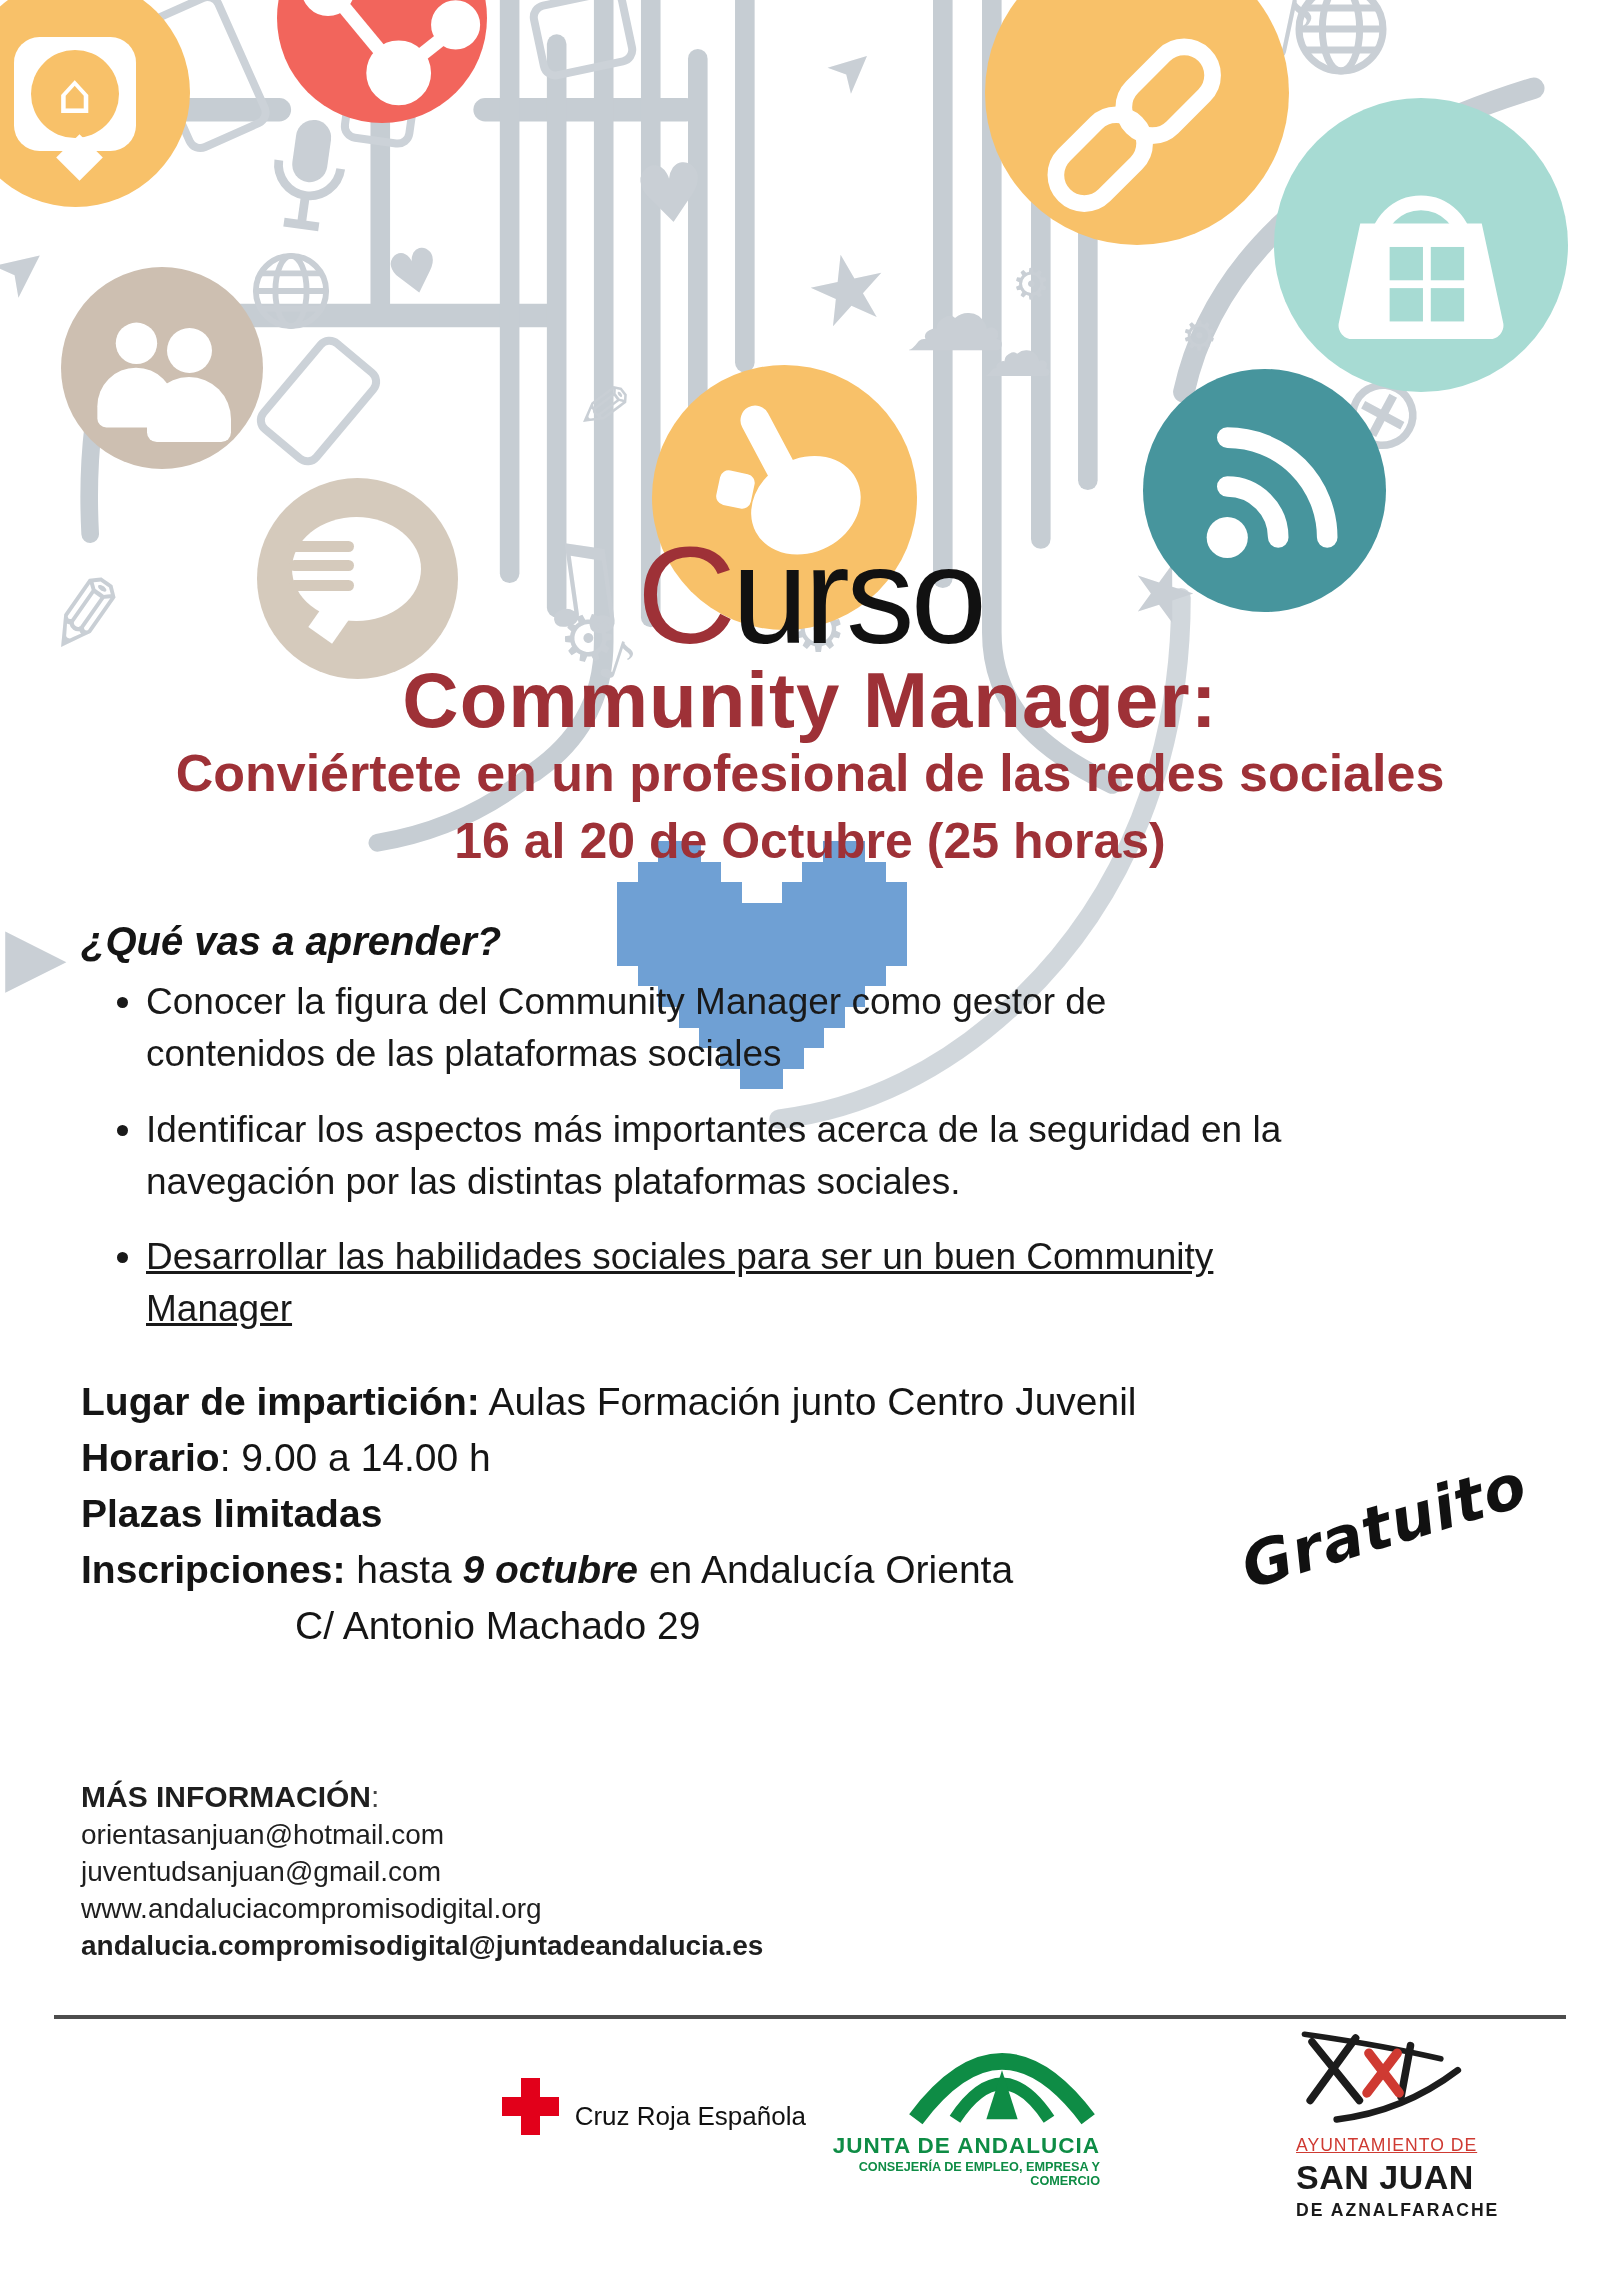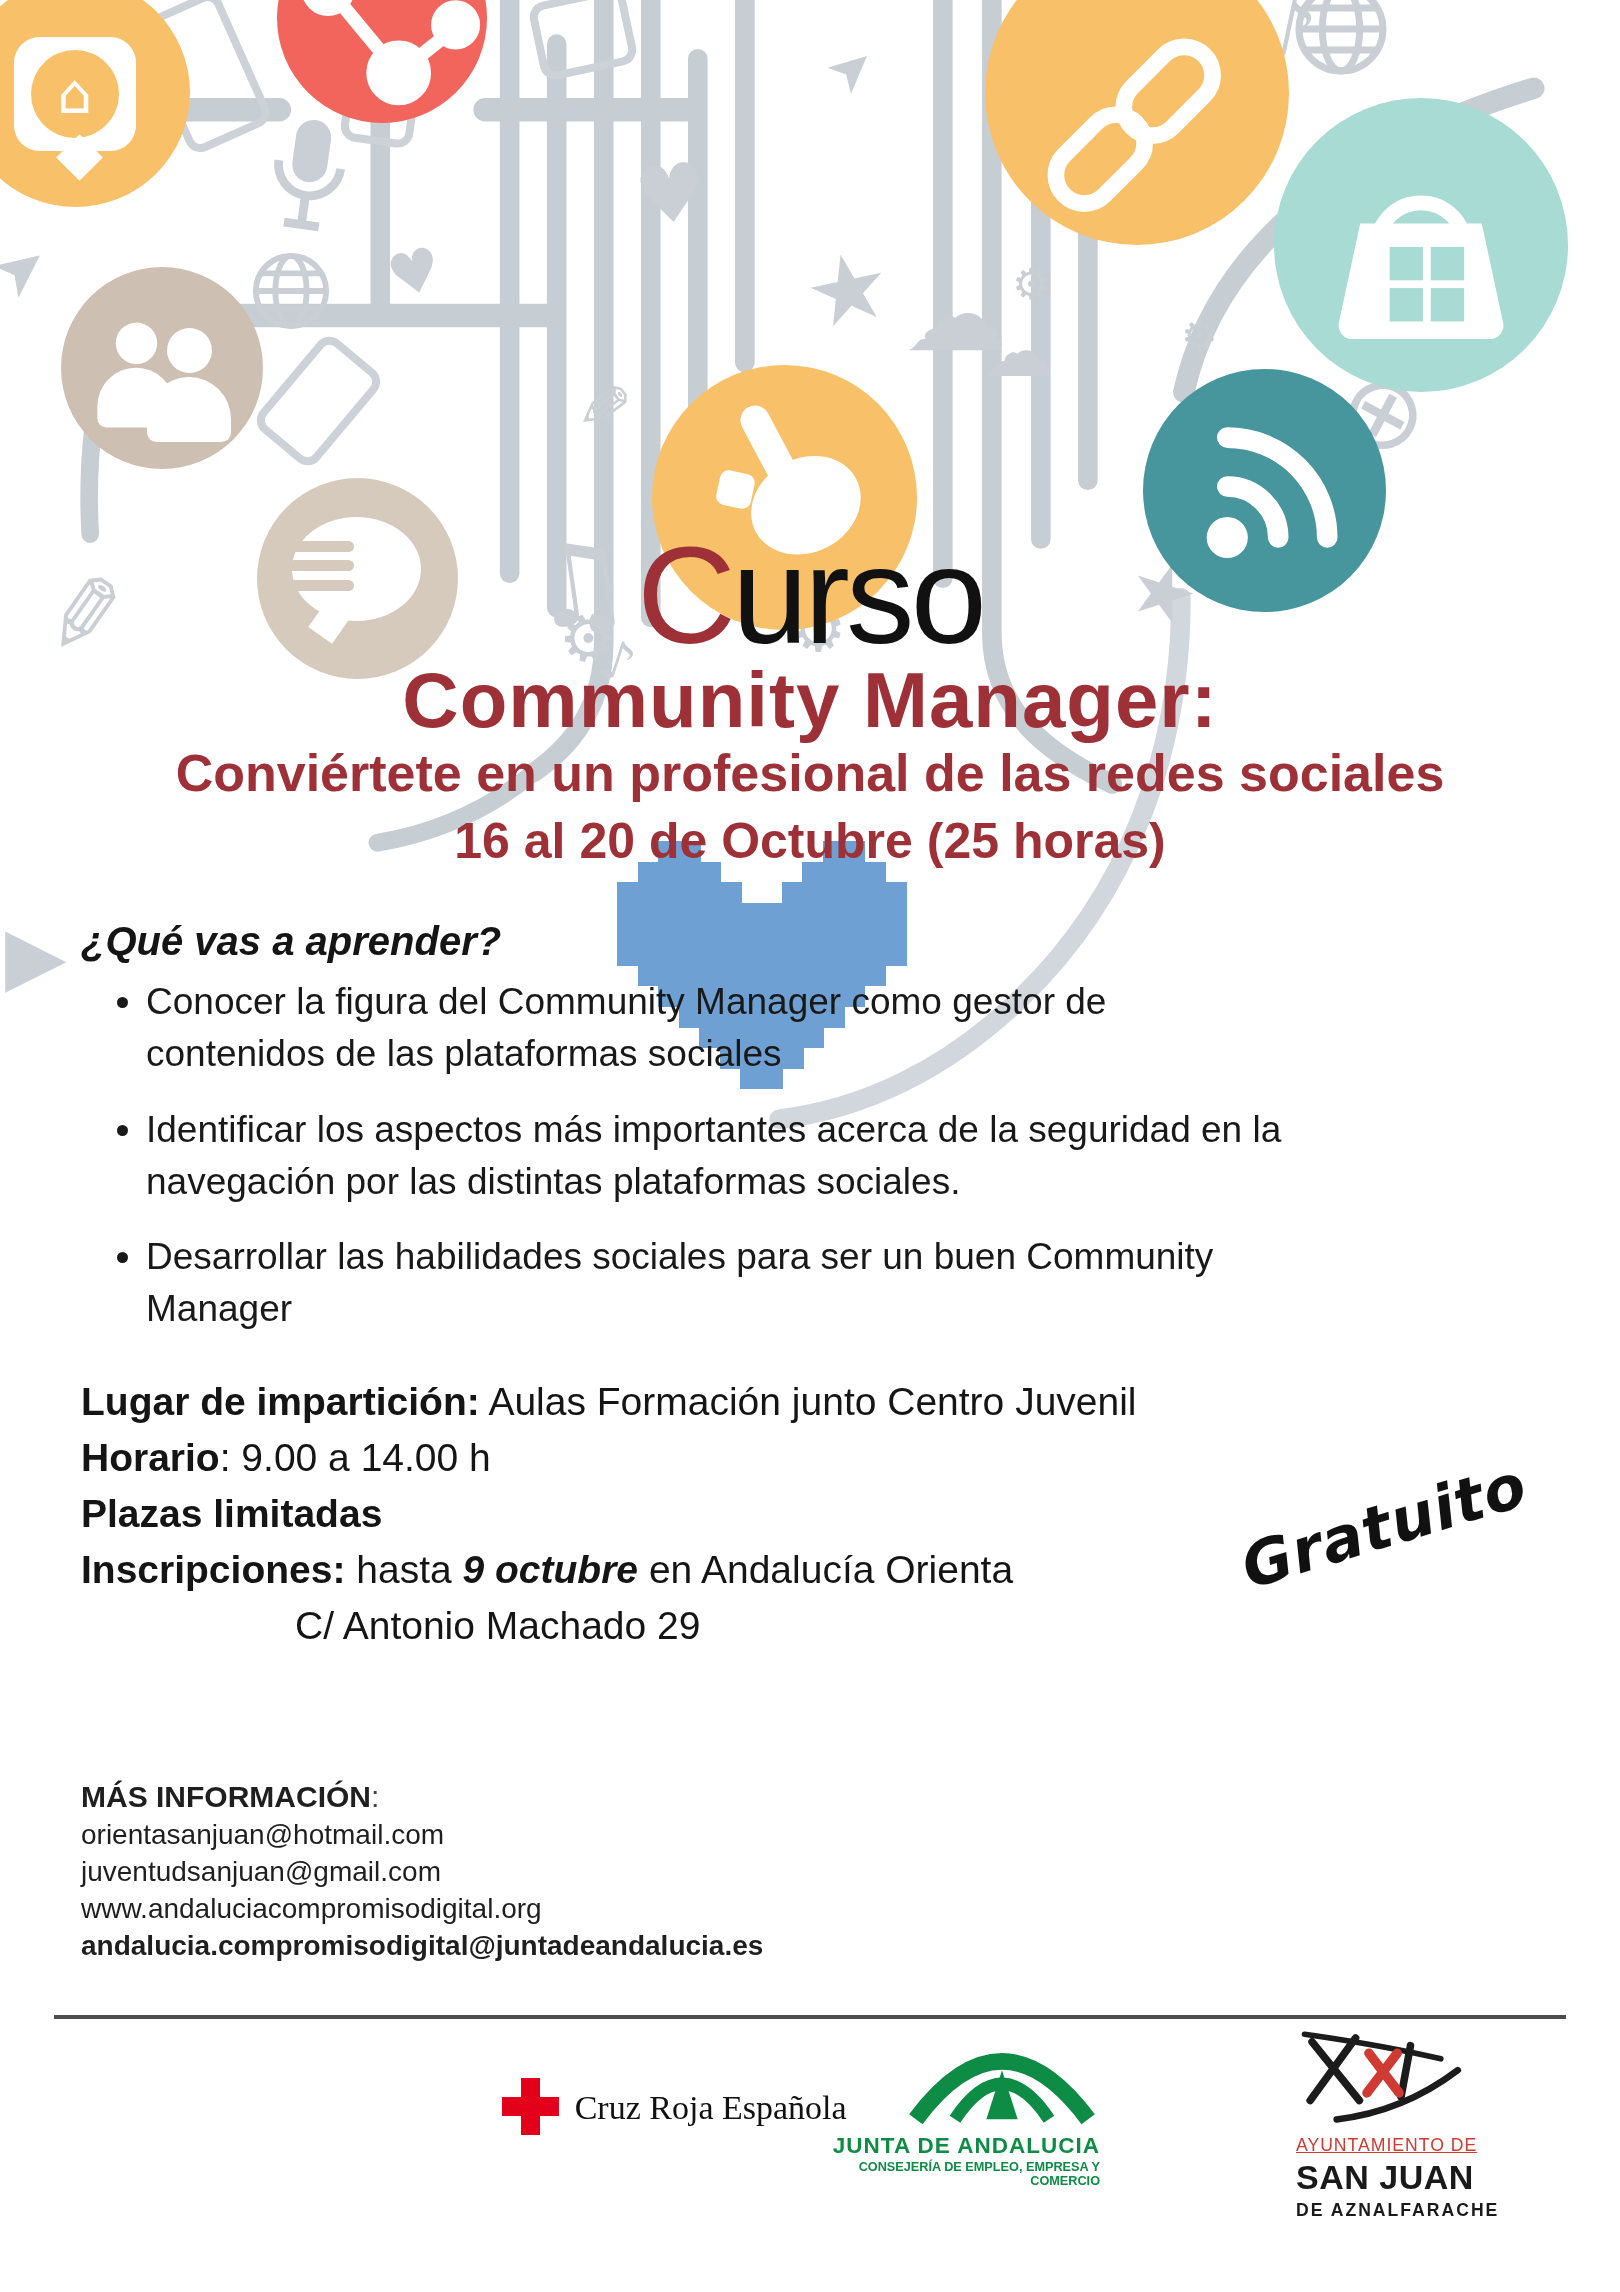--- a/index.html
+++ b/index.html
@@ -43,39 +43,39 @@
   .t-curso .initial{color:#9e3137;}
   .t-heading{top:655px;font-size:78px;font-weight:bold;letter-spacing:1px;color:#9e3137;}
   .t-sub{top:743px;font-size:52px;font-weight:bold;color:#9e3137;}
   .t-dates{top:812px;font-size:50px;font-weight:bold;color:#9e3137;}
   .question{position:absolute;left:81px;top:919px;z-index:6;font-size:40px;font-weight:bold;font-style:italic;color:#151515;}
   ul.learn{position:absolute;left:81px;top:976px;z-index:6;margin:0;padding:0 0 0 65px;
     font-size:37px;line-height:52px;color:#191919;}
   ul.learn li{margin:0 0 23.5px 0;}
   ul.learn li:nth-child(1){max-width:1059px;}
   ul.learn li:nth-child(2){max-width:1304px;}
-  ul.learn li:nth-child(3){max-width:1186px;}
+  ul.learn li:nth-child(3){max-width:1186px;text-decoration:underline;}
   .info{position:absolute;left:81px;top:1374px;z-index:6;font-size:39px;line-height:56px;color:#151515;}
   .info b{font-weight:bold;}
   .info .bi{font-weight:bold;font-style:italic;}
   .addr{margin-left:214px;}
   .gratuito{position:absolute;left:1237px;top:1490px;z-index:6;font-size:61px;font-weight:bold;font-style:italic;
     color:#111;transform:rotate(-17deg);font-family:"DejaVu Sans",sans-serif;letter-spacing:1px;}
   .moreinfo{position:absolute;left:81px;top:1778px;z-index:6;color:#1f1f1f;}
   .moreinfo .mi-head{font-size:30px;font-weight:bold;line-height:38px;}
   .moreinfo .mi-head .colon{font-weight:normal;color:#444;}
   .moreinfo .mi-line{font-size:28px;line-height:37px;}
   .moreinfo .mi-strong{font-size:28px;line-height:37px;font-weight:bold;}
   .divider{position:absolute;left:54px;top:2015px;width:1512px;height:3.9px;background:#4d4d4d;z-index:6;}
   
   .cruz{position:absolute;left:502px;top:2078px;z-index:6;display:flex;align-items:flex-start;gap:15.7px;}
   .cross{position:relative;width:57px;height:57px;}
   .cross:before{content:"";position:absolute;left:18.6px;top:0;width:19.6px;height:57px;background:#e2001a;}
   .cross:after{content:"";position:absolute;left:0;top:18.6px;width:57px;height:19.6px;background:#e2001a;}
-  .cruz-label{font-family:Liberation Serif, serif;font-size:34px;color:#111;margin-top:11px;}
+  .cruz-label{font-family:Liberation Sans, sans-serif;font-size:26px;color:#111;margin-top:23px;}
   .junta{position:absolute;left:786px;top:2033px;width:314px;z-index:6;text-align:right;color:#0e8c45;}
   .junta-name{font-size:22.5px;font-weight:bold;letter-spacing:1px;margin-top:2px;}
   .junta-dept{font-size:12.7px;font-weight:bold;margin-top:1px;}
   .ayto{position:absolute;left:1296px;top:2021px;width:216px;z-index:6;color:#1a1a1a;}
   .ayto-l1{font-size:17.6px;color:#cf3a32;letter-spacing:1px;margin-top:3.9px;text-decoration:underline;}
   .ayto-l2{font-size:34px;font-weight:bold;letter-spacing:0.5px;margin-top:2px;}
   .ayto-l3{font-size:17.6px;font-weight:bold;letter-spacing:2px;margin-top:2.9px;}
 </style>
 </head>
 <body>

